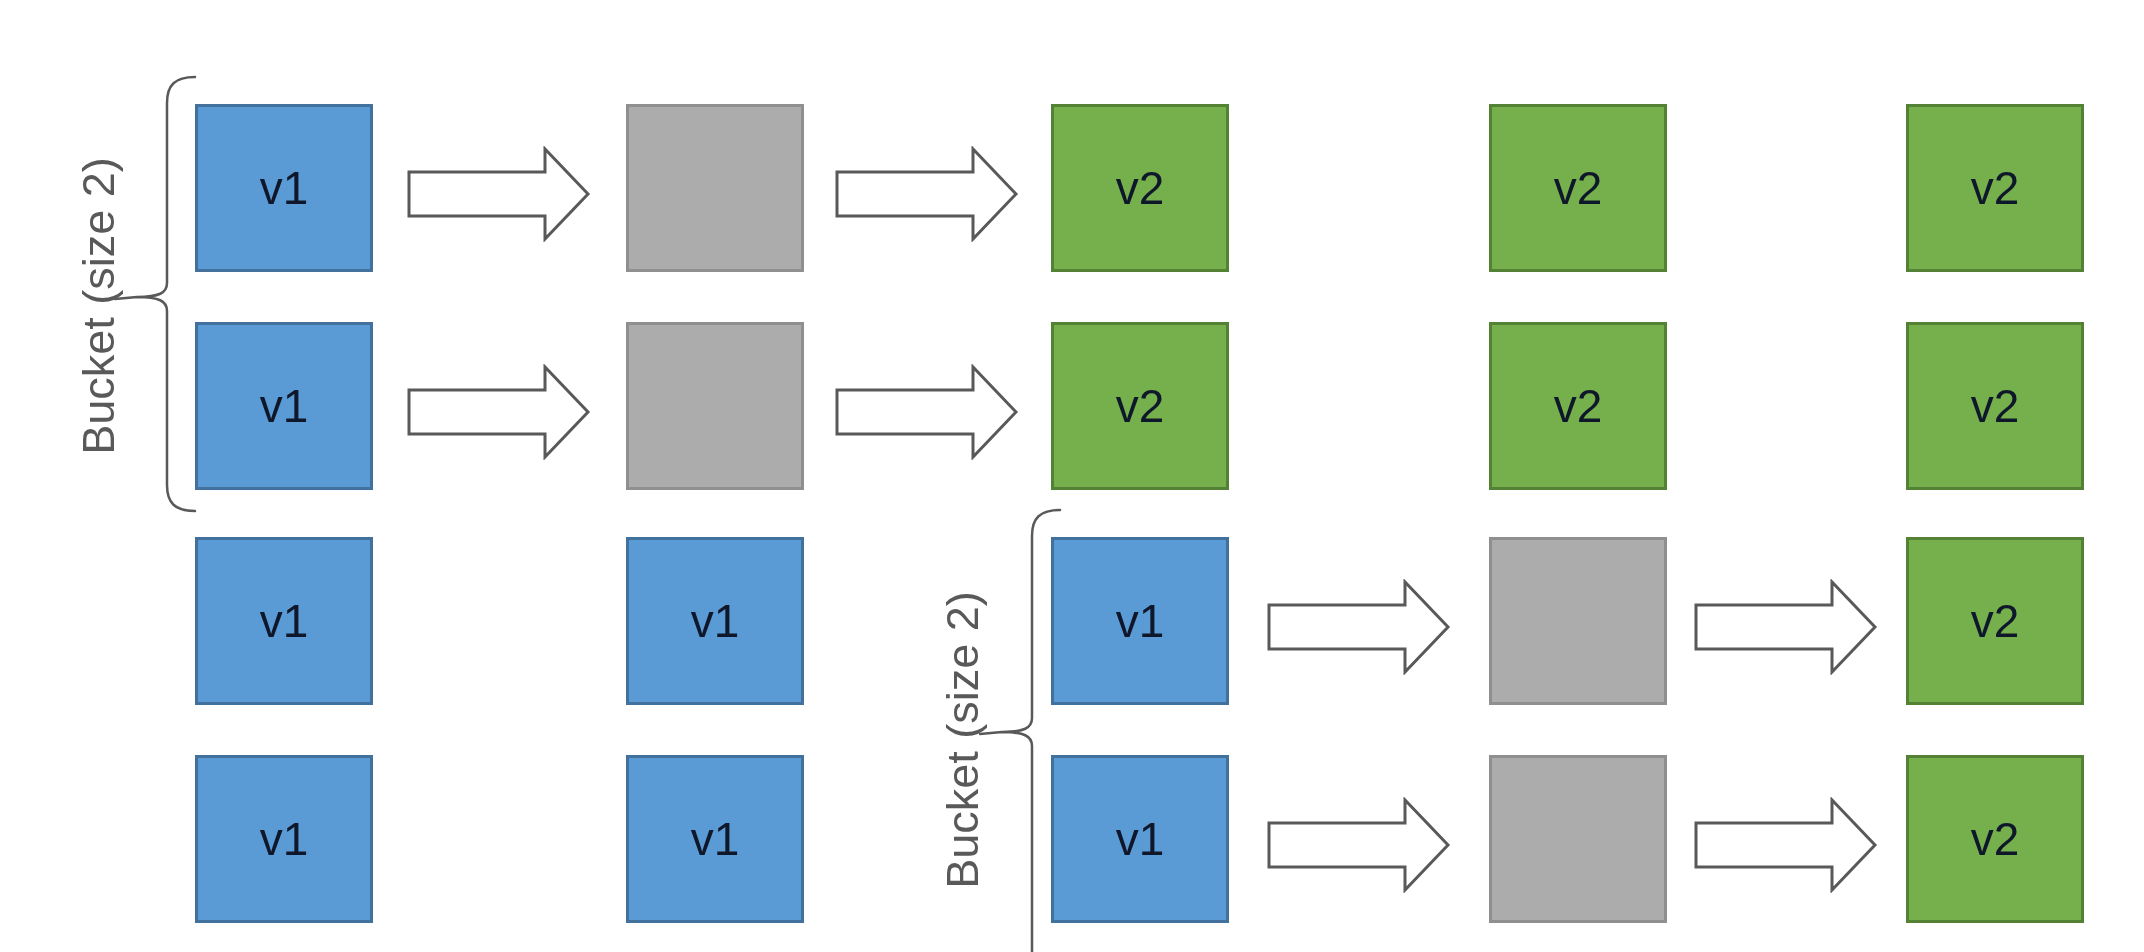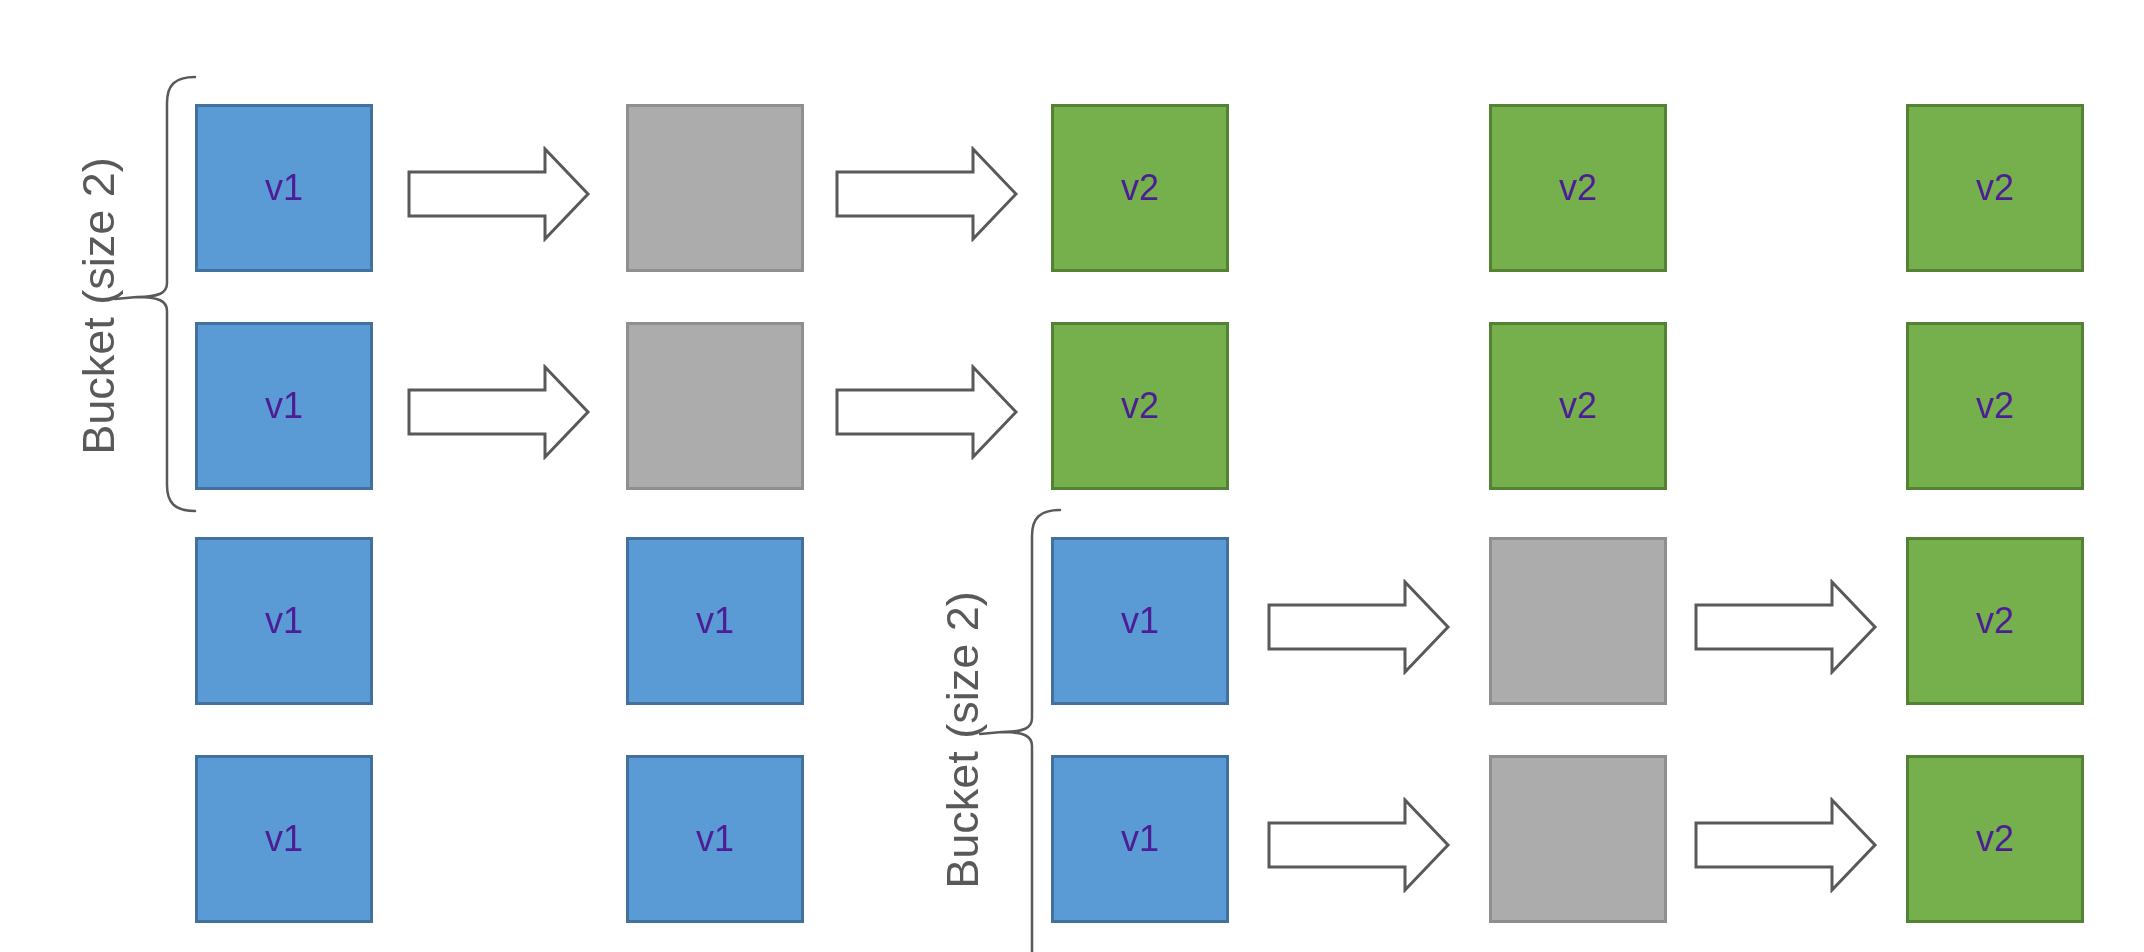--- a/index.html
+++ b/index.html
@@ -16,22 +16,22 @@
     overflow: hidden;
   }
   .square {
     position: absolute;
     box-sizing: border-box;
     display: flex;
     align-items: center;
     justify-content: center;
   }
   .square .sq-label {
-    color: #4c1d95;
-    font-size: 36px;
+    color: #0f172a;
+    font-size: 46px;
     line-height: 1;
     user-select: none;
   }
   .arrow-wrap {
     position: absolute;
   }
   .bucket-label {
     position: absolute;
     white-space: nowrap;
     transform: translate(-50%, -50%) rotate(-90deg);

